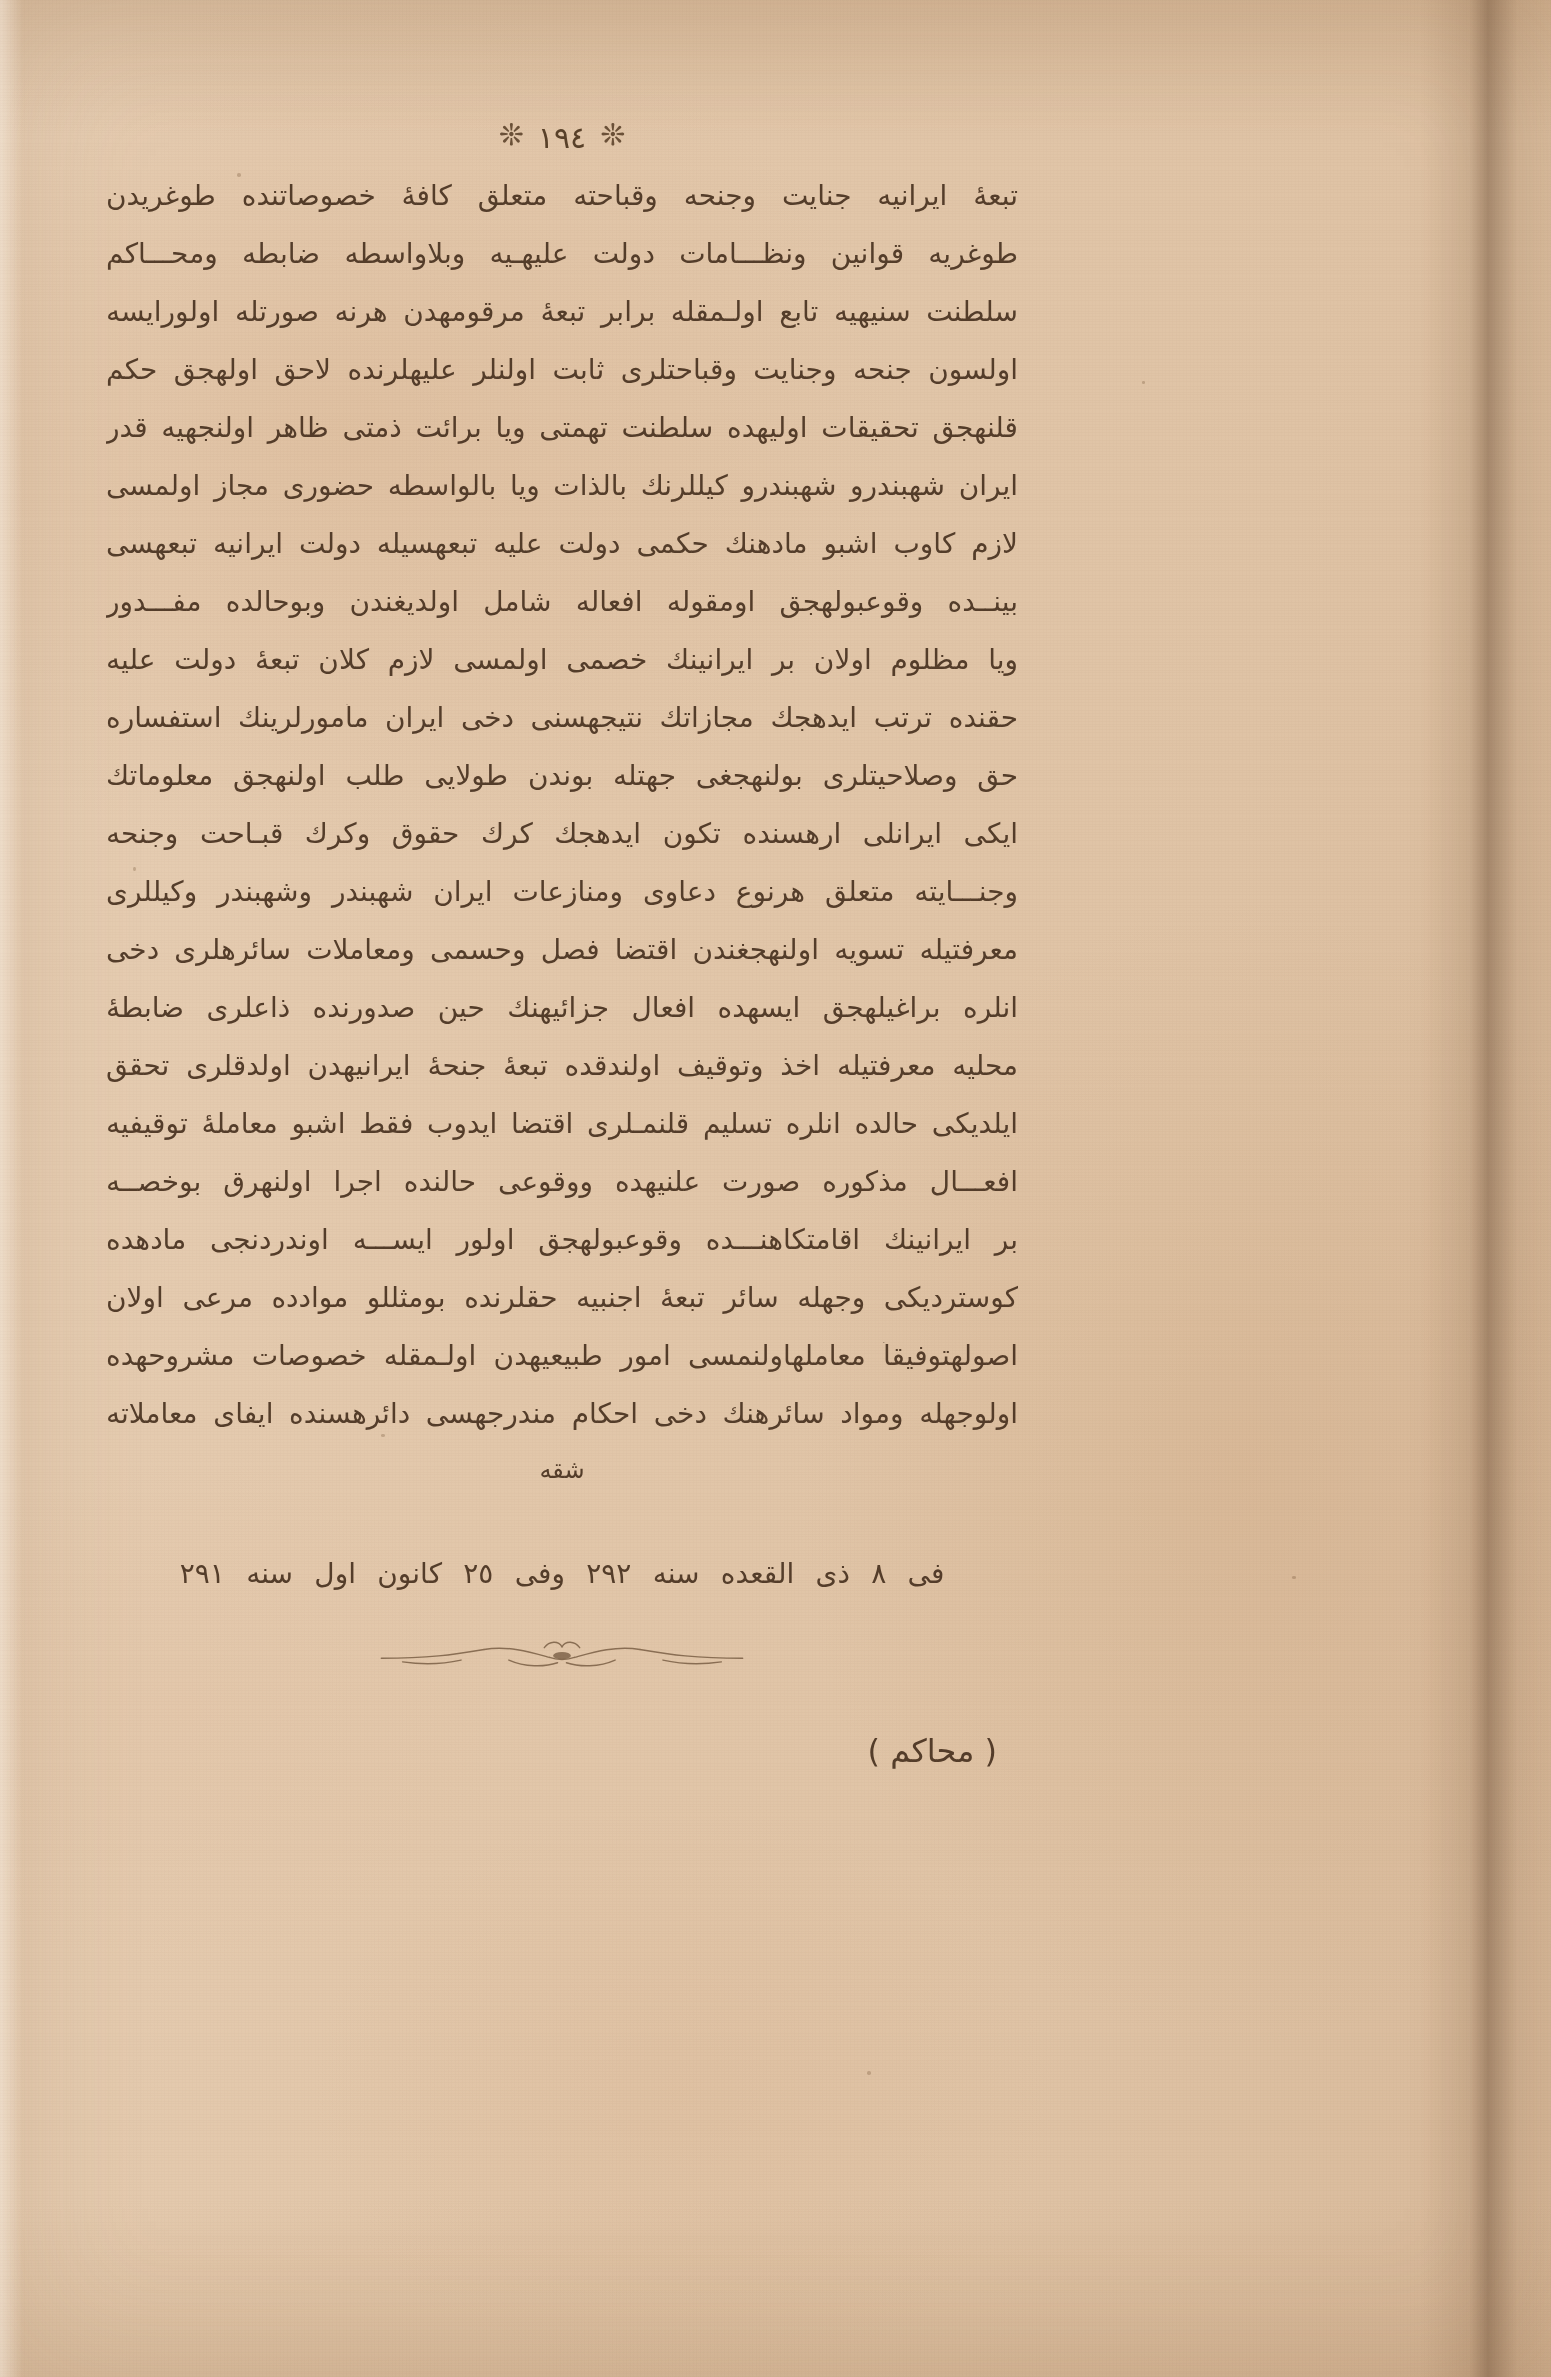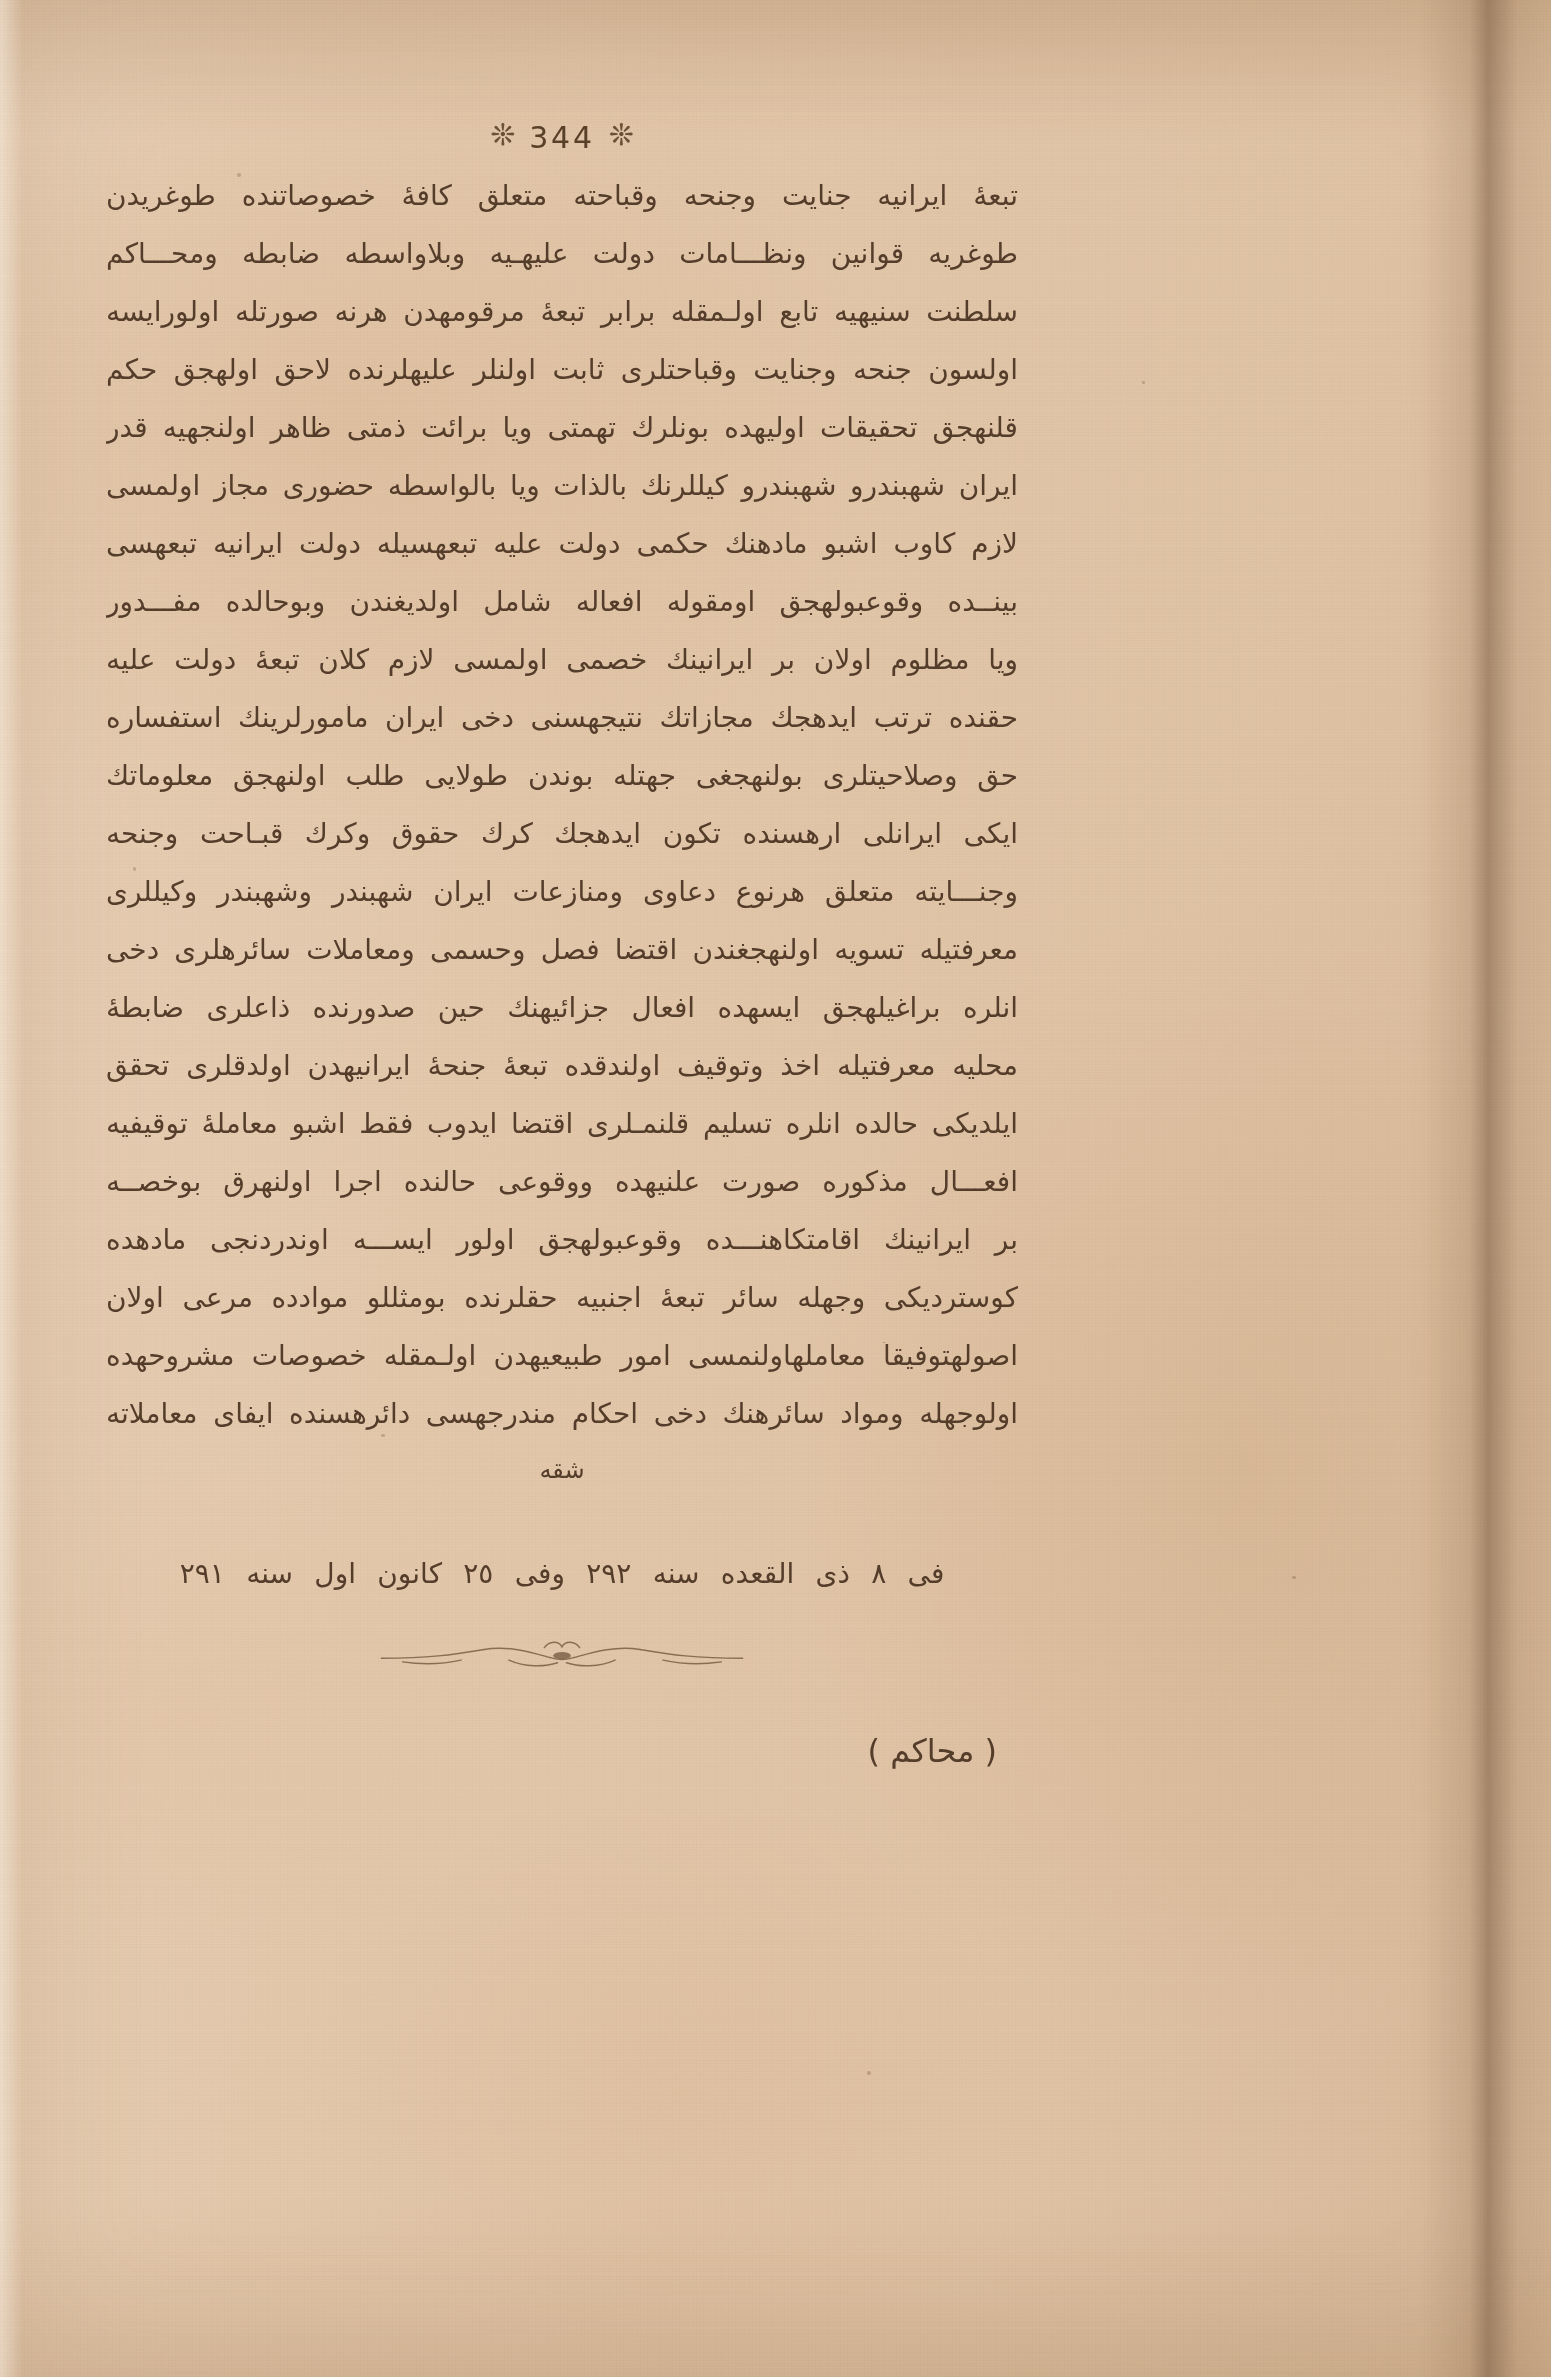--- a/index.html
+++ b/index.html
@@ -191,39 +191,39 @@
 <div class="page">
 
   <div class="top-stain"></div>
   <div class="bottom-stain"></div>
   <div class="edge-left"></div>
 
   <div class="textblock">
 
     <div class="page-header">
       <span class="orn">❊</span>
-      <span class="folio">344</span>
+      <span class="folio">١٩٤</span>
       <span class="orn">❊</span>
     </div>
 
     <div class="body-lines">
       <div class="line">
           <span>تبعهٔ ايرانيه جنايت وجنحه وقباحته متعلق كافهٔ خصوصاتنده طوغريدن</span>
         </div>
       <div class="line">
           <span>طوغريه قوانين ونظـــامات دولت عليهـيه وبلاواسطه ضابطه ومحـــاكم</span>
         </div>
       <div class="line">
           <span>سلطنت سنيهيه تابع اولـمقله برابر تبعهٔ مرقومهدن هرنه صورتله اولورايسه</span>
         </div>
       <div class="line">
           <span>اولسون جنحه وجنايت وقباحتلری ثابت اولنلر عليهلرنده لاحق اولهجق حكم</span>
         </div>
       <div class="line">
-          <span>قلنهجق تحقيقات اولیهده بونلرك تهمتی ويا برائت ذمتی ظاهر اولنجهيه قدر</span>
+          <span>قلنهجق تحقيقات اولیهده سلطنت تهمتی ويا برائت ذمتی ظاهر اولنجهيه قدر</span>
         </div>
       <div class="line">
           <span>ايران شهبندرو شهبندرو كيللرنك بالذات ويا بالواسطه حضوری مجاز اولمسی</span>
         </div>
       <div class="line">
           <span>لازم كاوب اشبو مادهنك حكمی دولت عليه تبعهسيله دولت ايرانيه تبعهسی</span>
         </div>
       <div class="line">
           <span>بينــده وقوعبولهجق اومقوله افعاله شامل اولديغندن وبوحالده مفـــدور</span>
         </div>

